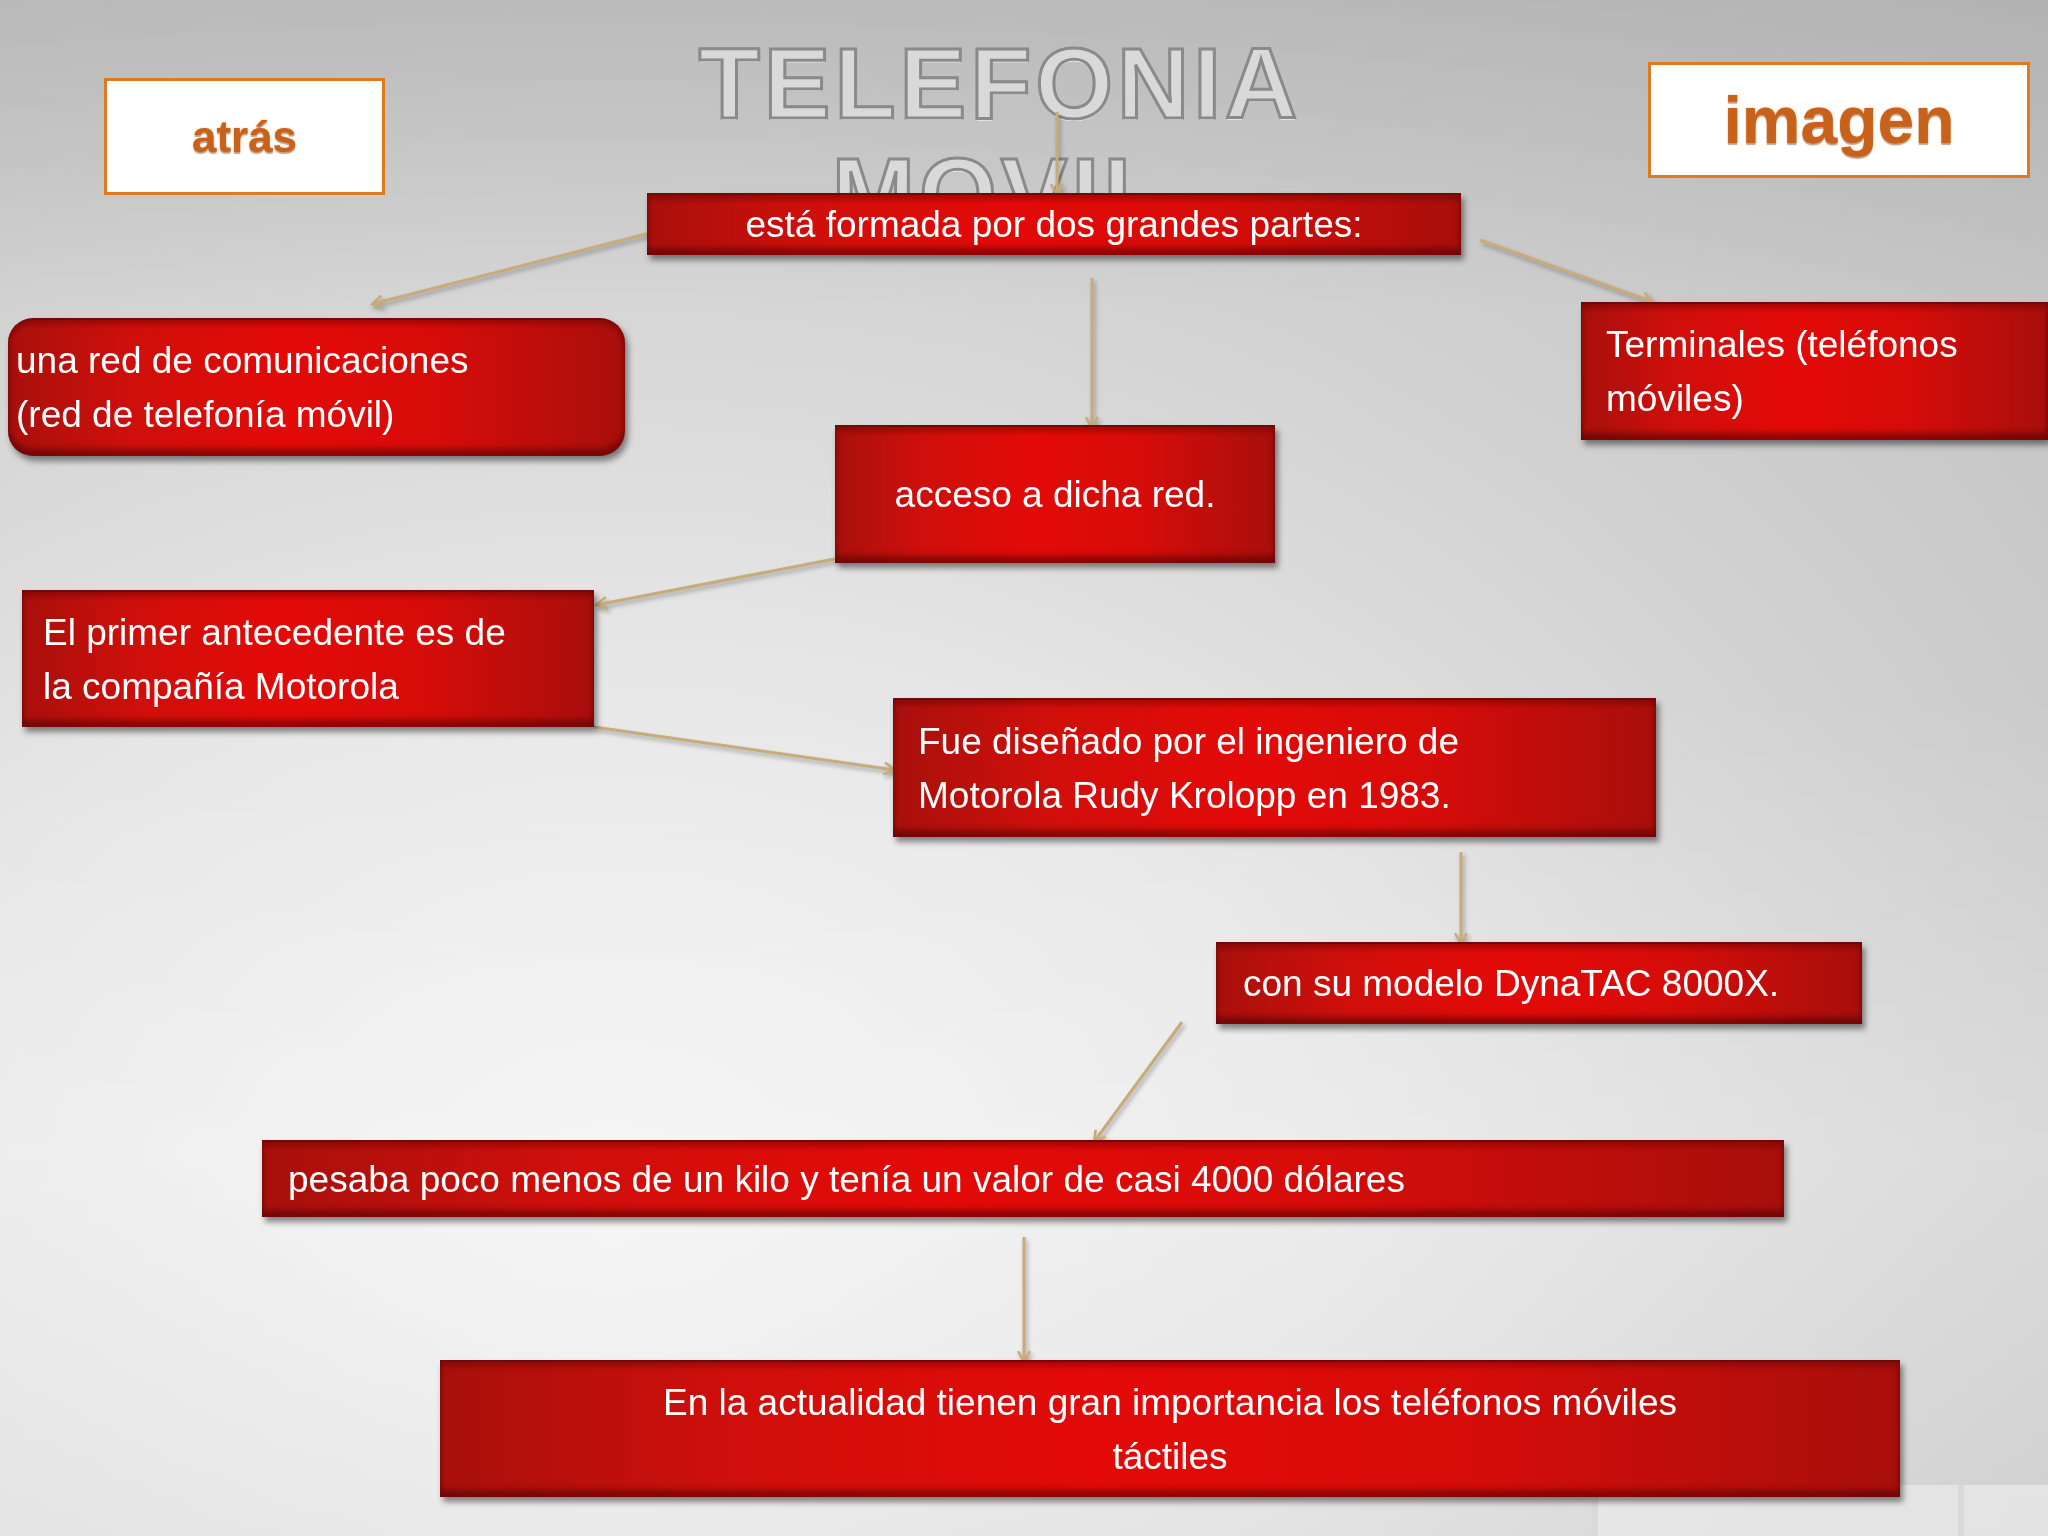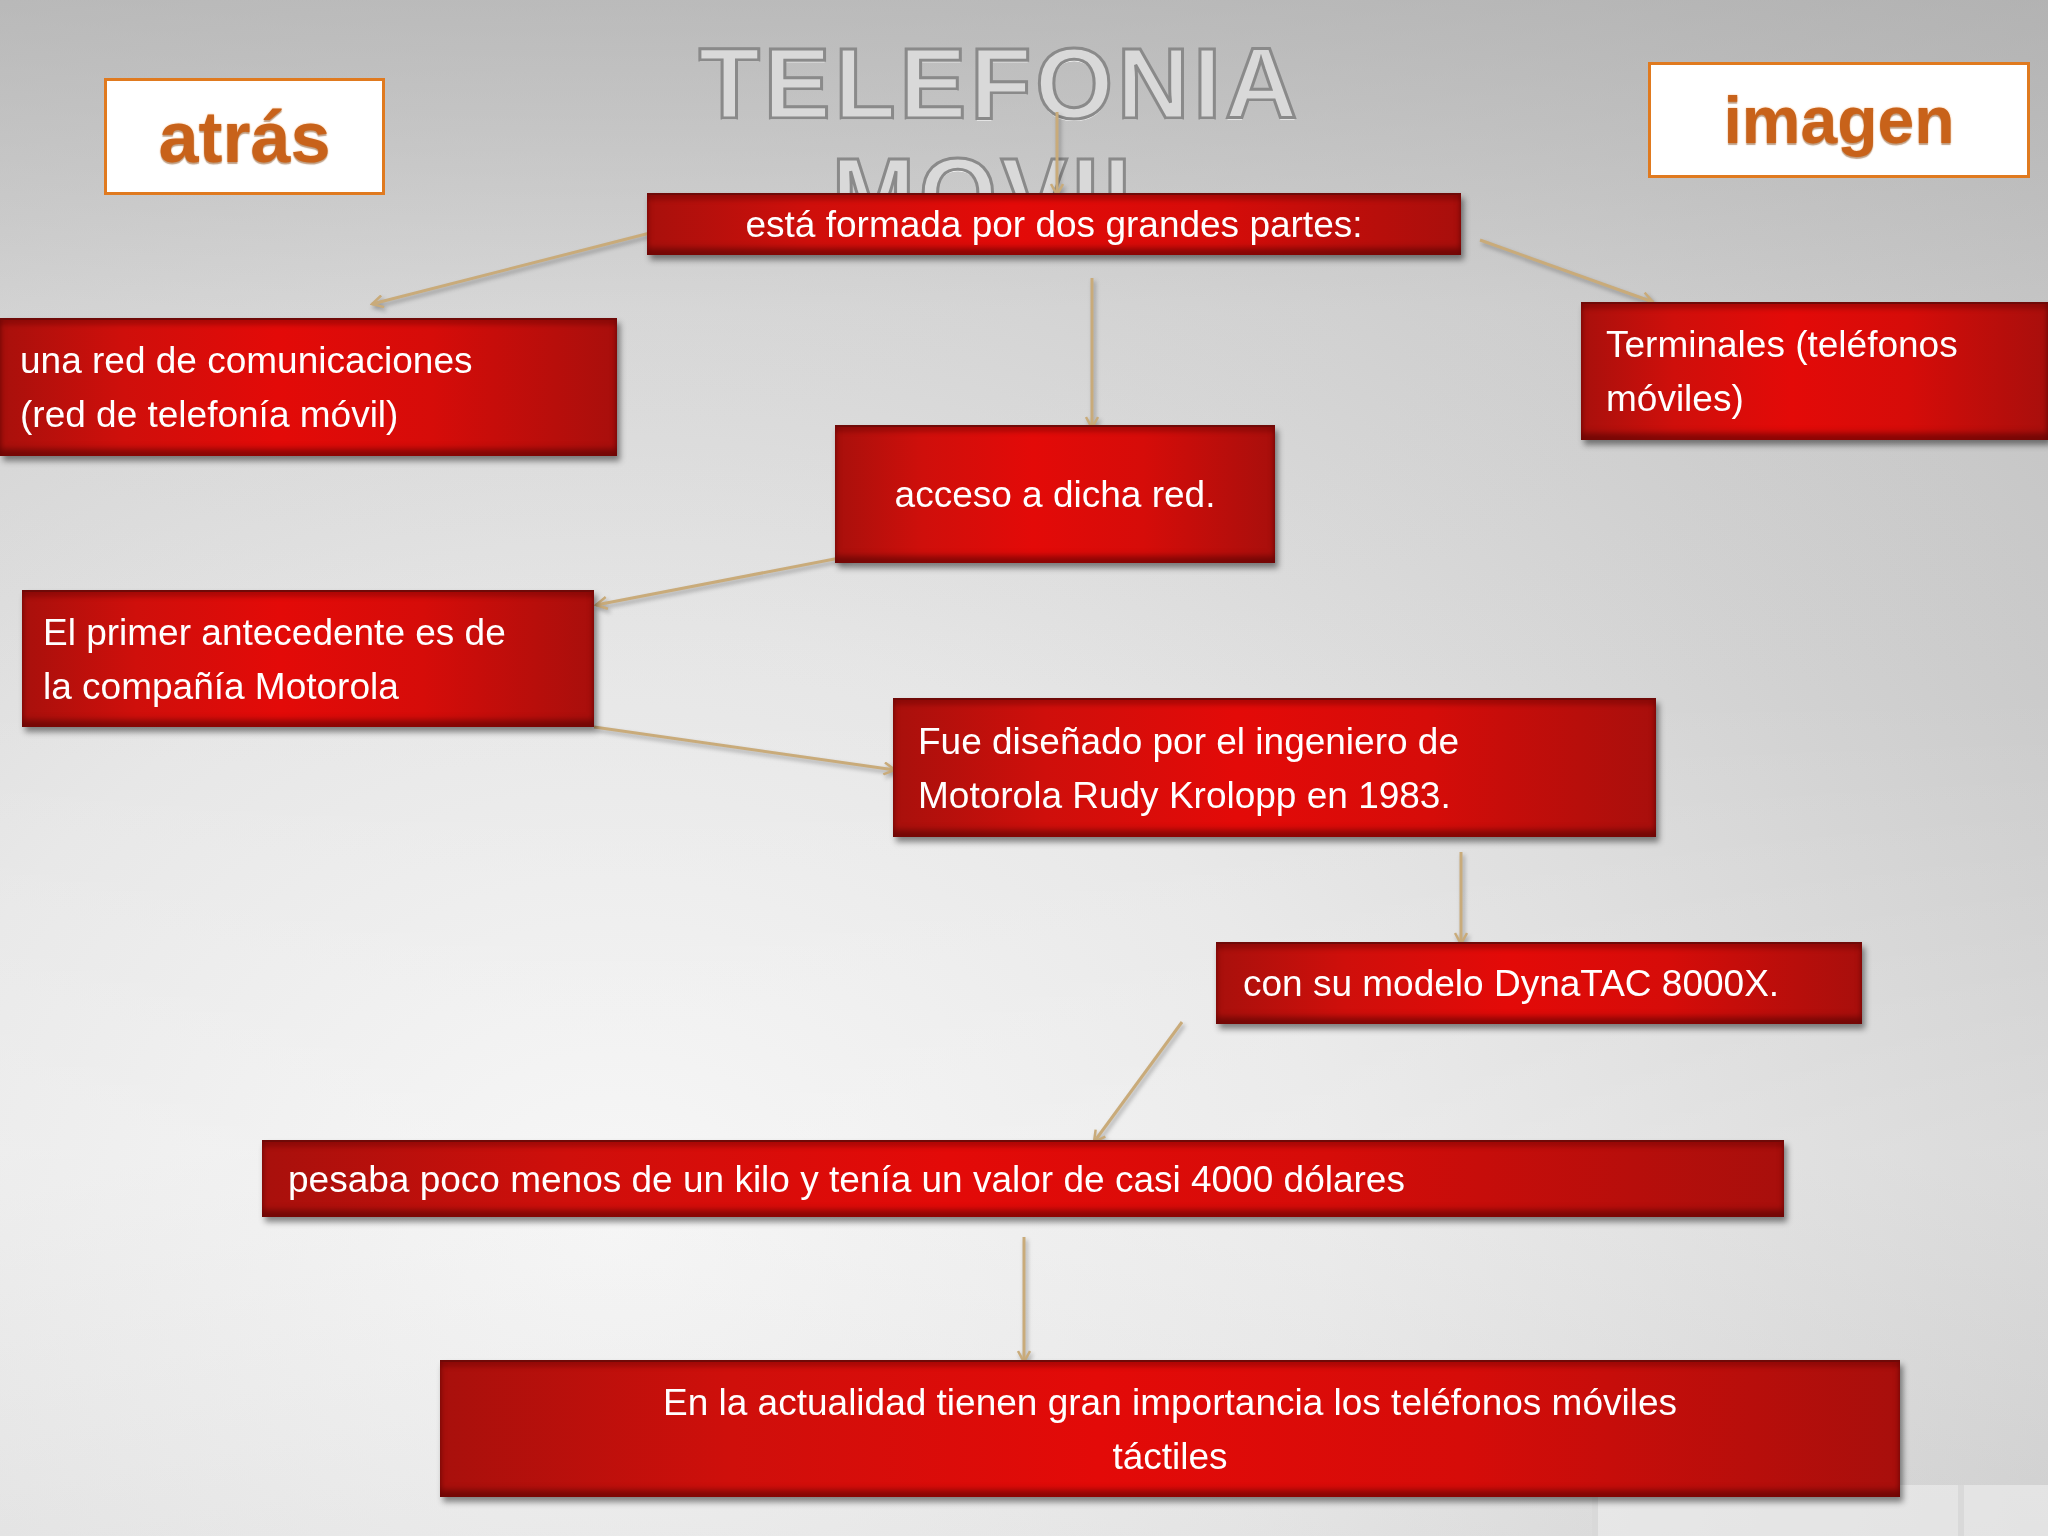--- a/index.html
+++ b/index.html
@@ -44,21 +44,21 @@
 </style>
 </head>
 <body>
 
 <div class="bg-sheen"></div>
 <div class="bg-tile" style="left:1592px; top:1485px; width:360px; height:60px;"></div>
 <div class="bg-tile" style="left:1958px; top:1485px; width:90px; height:60px;"></div>
 
 <div class="title">TELEFONIA MOVIL</div>
 
-<div class="nav-btn" style="left:104px; top:78px; width:281px; height:117px; font-size:72px;">
+<div class="nav-btn" style="left:104px; top:78px; width:281px; height:117px; font-size:44px;">
   <span>atrás</span>
 </div>
 
 <div class="nav-btn" style="left:1648px; top:62px; width:382px; height:116px; font-size:66px;">
   <span>imagen</span>
 </div>
 
 <svg class="arrows" width="2048" height="1536">
   <defs>
     <marker id="ah" markerWidth="14" markerHeight="14" refX="12" refY="7" orient="auto" markerUnits="userSpaceOnUse">
@@ -75,21 +75,21 @@
     <line x1="1461" y1="852" x2="1461" y2="944"></line>
     <line x1="1182" y1="1022" x2="1094" y2="1142"></line>
     <line x1="1024" y1="1237" x2="1024" y2="1362"></line>
   </g>
 </svg>
 
 <div class="box center" style="left:647px; top:193px; width:814px; height:62px;">
   <span class="line">está formada por dos grandes partes:</span>
 </div>
 
-<div class="box left" style="left:0px; top:318px; width:617px; height:138px; padding-left:20px;">
+<div class="box left" style="left:8px; top:318px; width:617px; height:138px; padding-left:8px;border-radius:25px;">
   <span class="line">una red de comunicaciones</span>
   <span class="line">(red de telefonía móvil)</span>
 </div>
 
 <div class="box left" style="left:1581px; top:302px; width:467px; height:138px; padding-left:25px;">
   <span class="line">Terminales (teléfonos</span>
   <span class="line">móviles)</span>
 </div>
 
 <div class="box center" style="left:835px; top:425px; width:440px; height:138px;">

